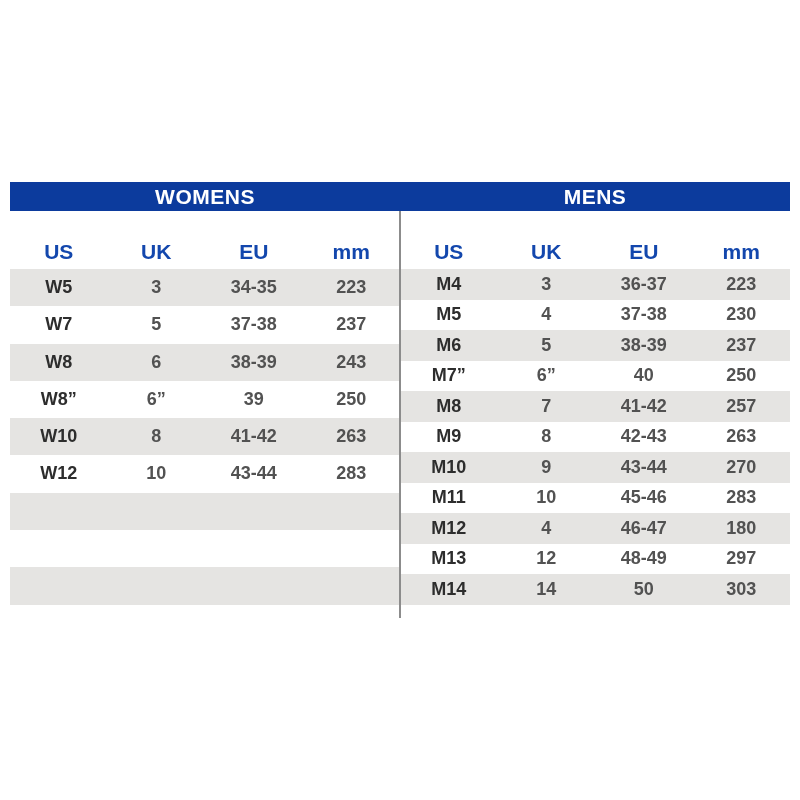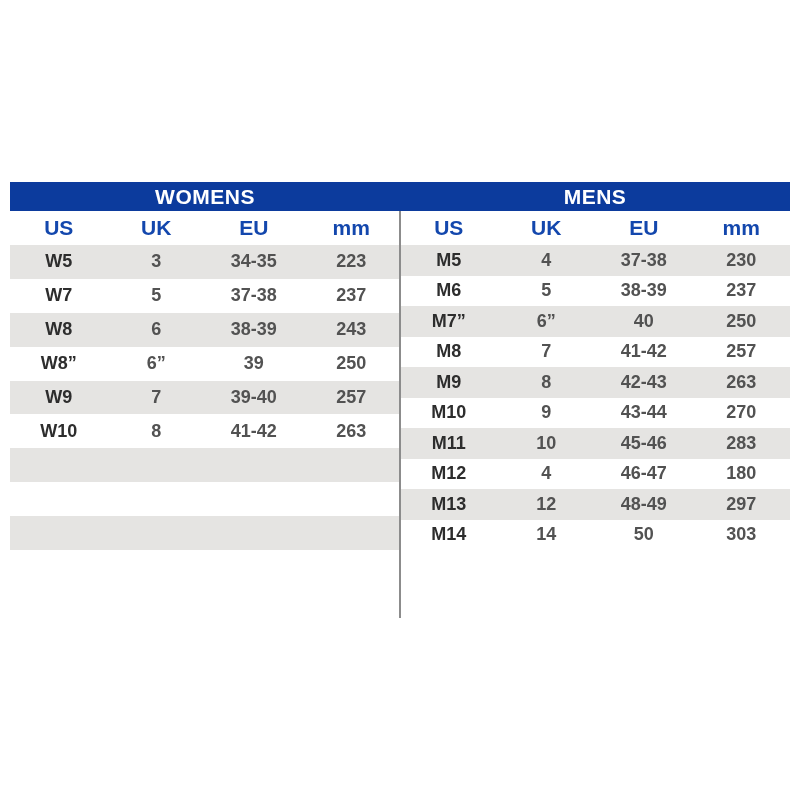--- a/index.html
+++ b/index.html
@@ -46,20 +46,21 @@
     font-size: 21px;
     letter-spacing: 0.5px;
   }
   .tables {
     display: flex;
   }
   table.size-table {
     width: 50%;
     border-collapse: collapse;
     table-layout: fixed;
+    margin-top: 24px;
   }
   table.size-table th {
     height: 34px;
     text-align: center;
     vertical-align: middle;
     color: var(--column-header-text);
     font-size: 21px;
     font-weight: bold;
     background: transparent;
     padding: 0;
@@ -130,32 +131,32 @@
               <td class="col-2">38-39</td>
               <td class="col-3">243</td>
             </tr>
             <tr>
               <td class="col-0">W8”</td>
               <td class="col-1">6”</td>
               <td class="col-2">39</td>
               <td class="col-3">250</td>
             </tr>
             <tr>
-              <td class="col-0">W9</td>
-              <td class="col-1">7</td>
-              <td class="col-2">39-40</td>
-              <td class="col-3">257</td>
-            </tr>
-            <tr>
               <td class="col-0">W10</td>
               <td class="col-1">8</td>
               <td class="col-2">41-42</td>
               <td class="col-3">263</td>
             </tr>
             <tr>
+              <td class="col-0">W12</td>
+              <td class="col-1">10</td>
+              <td class="col-2">43-44</td>
+              <td class="col-3">283</td>
+            </tr>
+            <tr>
               <td class="col-0"></td>
               <td class="col-1"></td>
               <td class="col-2"></td>
               <td class="col-3"></td>
             </tr>
             <tr>
               <td class="col-0"></td>
               <td class="col-1"></td>
               <td class="col-2"></td>
               <td class="col-3"></td>
@@ -172,20 +173,26 @@
           <thead>
             <tr>
               <th>US</th>
               <th>UK</th>
               <th>EU</th>
               <th>mm</th>
             </tr>
           </thead>
           <tbody>
             <tr>
+              <td class="col-0">M4</td>
+              <td class="col-1">3</td>
+              <td class="col-2">36-37</td>
+              <td class="col-3">223</td>
+            </tr>
+            <tr>
               <td class="col-0">M5</td>
               <td class="col-1">4</td>
               <td class="col-2">37-38</td>
               <td class="col-3">230</td>
             </tr>
             <tr>
               <td class="col-0">M6</td>
               <td class="col-1">5</td>
               <td class="col-2">38-39</td>
               <td class="col-3">237</td>

